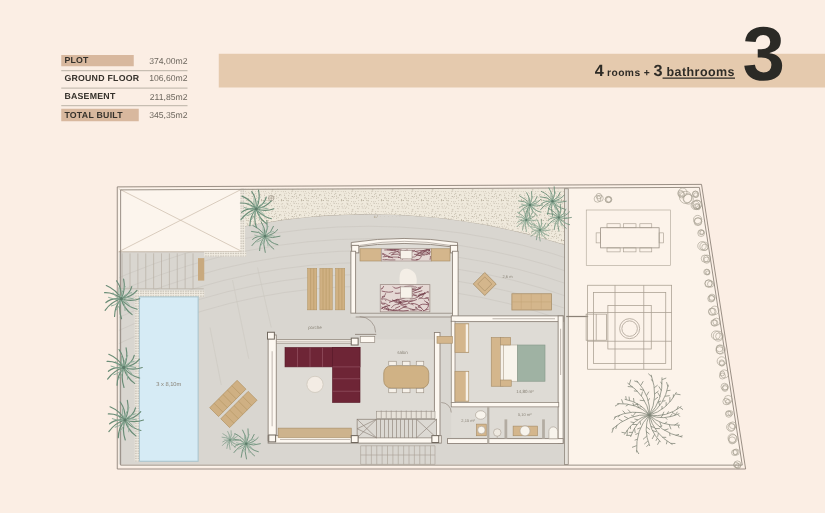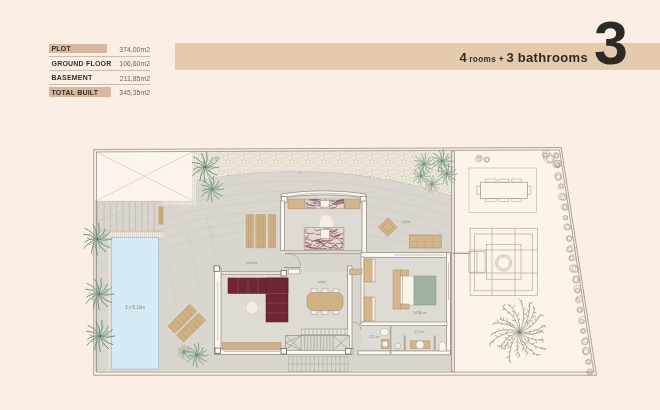--- a/index.html
+++ b/index.html
@@ -30,21 +30,21 @@
   <div style="height:13px;position:relative;">
     <span style="position:absolute;left:0;top:2.6px;width:62px;height:10px;background:#d8b89e;"></span>
     <span style="position:absolute;left:2.5px;top:4px;font-size:7px;font-weight:bold;color:#35312b;letter-spacing:.2px;">TOTAL BUILT</span>
     <span style="position:absolute;right:0;top:4.4px;font-size:6.9px;color:#6d675e;">345,35m2</span>
   </div>
 </div>
 
 <div class="abs" style="left:175px;top:42.5px;width:485px;height:27.6px;background:#e5caae;"></div>
 
 <div class="abs" style="left:330px;top:42.5px;width:258px;height:27.6px;line-height:27.6px;text-align:right;color:#2e2b26;white-space:nowrap;">
-  <span style="font-size:13px;font-weight:bold;">4</span><span style="font-size:8.2px;font-weight:bold;letter-spacing:.35px;margin-top:19px;"> rooms + </span><span style="font-size:13px;font-weight:bold;">3</span><span style="font-size:13px;font-weight:bold;letter-spacing:.35px;"> bathrooms</span>
+  <span style="font-size:13px;font-weight:bold;">4</span><span style="font-size:8.2px;font-weight:bold;letter-spacing:.35px;margin-top:19px;"> rooms + </span><span style="font-size:13px;font-weight:bold;">3</span><span style="font-size:10px;font-weight:bold;letter-spacing:.35px;text-decoration:underline;"> bathrooms</span>
 </div>
 
 <div class="abs" style="left:591px;top:13px;width:40px;height:60px;font-size:61px;font-weight:bold;color:#2b2a26;line-height:60px;text-align:center;">3</div>
 
 <svg class="abs" style="left:0;top:0;" width="660" height="410" viewBox="0 0 660 410">
 <defs>
   <pattern id="gravel" width="16.0" height="16.0" patternUnits="userSpaceOnUse">
     <rect width="16.0" height="16.0" fill="#efe9dc"></rect>
     <circle cx="1.13" cy="0.51" r="0.42" fill="#b3a896"></circle>
     <circle cx="0.95" cy="3.26" r="0.33" fill="#aba08e"></circle>

